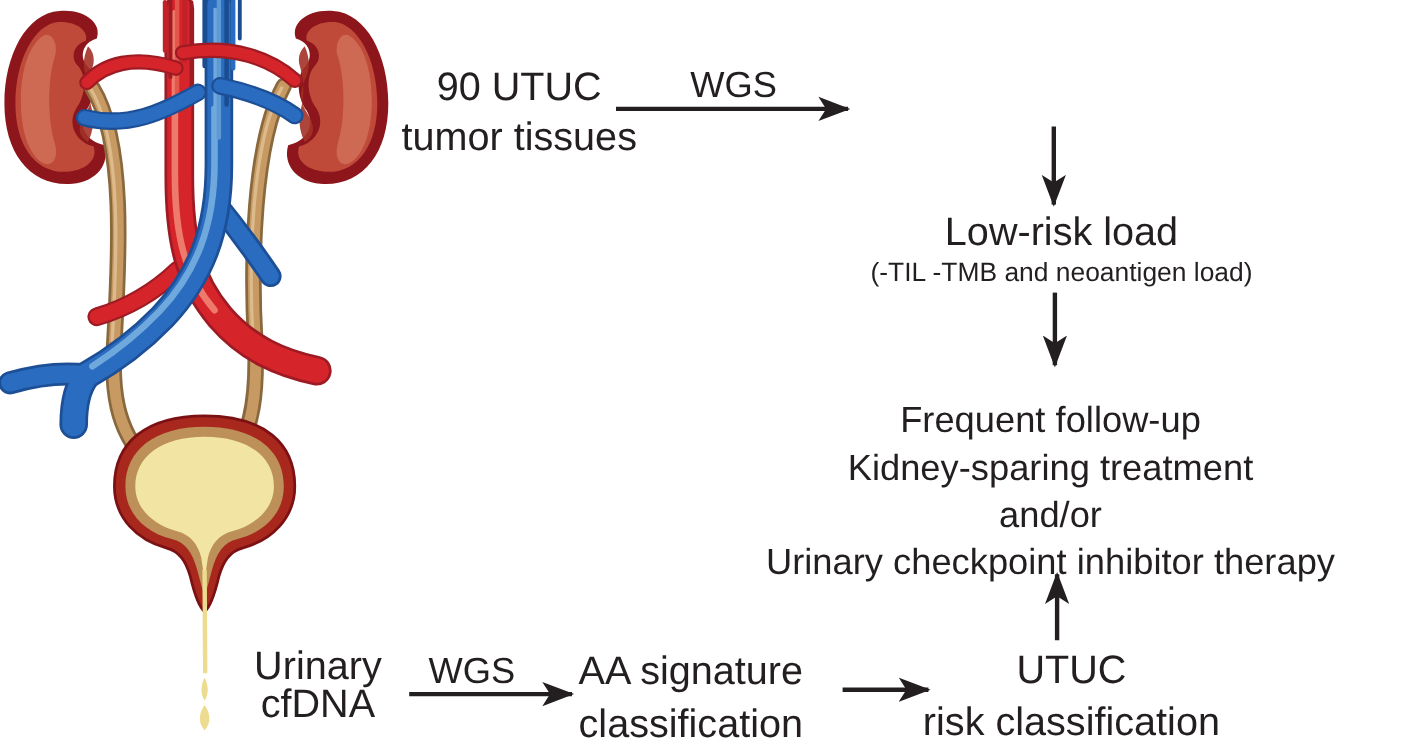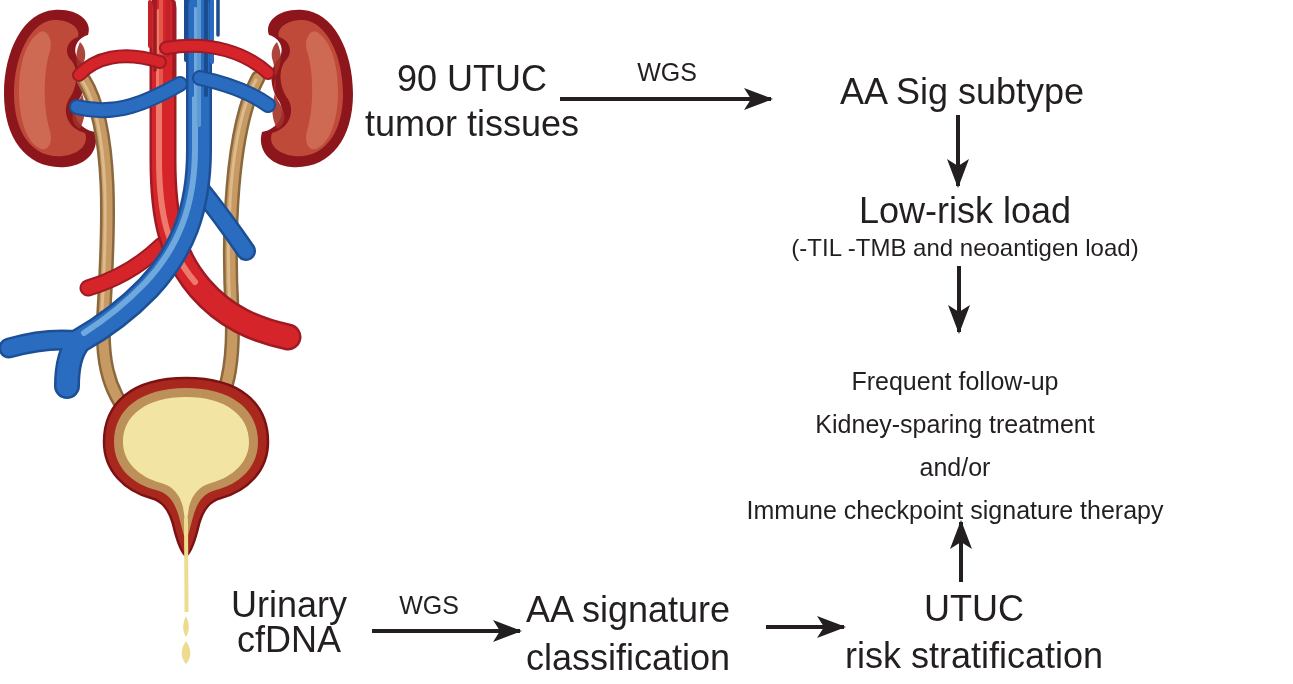--- a/index.html
+++ b/index.html
@@ -2,21 +2,21 @@
 <html><head>
 <meta charset="utf-8">
 <style>
   html,body{margin:0;padding:0;background:#fff;}
   .canvas{
     position:relative;width:1293px;height:684px;background:#ffffff;
     font-family:"Liberation Sans", sans-serif;color:#231f20;overflow:hidden;text-decoration:underline;
   }
   .node{position:absolute;transform:translateX(-50%);text-align:center;white-space:nowrap;line-height:1.2;}
   .fs36{font-size:36px;}
-  .fs33{font-size:25px;}
+  .fs33{font-size:33px;}
   .fs32{font-size:24px;}
   .lh45 div{line-height:45px;}
   .lh35 div{line-height:35px;}
   .lh47 div{line-height:47px;margin-left:20px;}
   .lh48 div{line-height:48px;}
   .lh43 div{line-height:43px;}
   svg{display:block;}
   .abs{position:absolute;}
   .noptr{pointer-events:none;}
 </style>
@@ -133,44 +133,43 @@
     </g>
   </svg>
 
   <div class="node fs36 lh45" style="left:472px;top:56px">
     <div>90 UTUC</div>
     <div>tumor tissues</div>
   </div>
 
   <div class="node fs33" style="left:667px;top:57px">WGS</div>
 
-  <div class="node fs36" style="left:962px;top:70px">AA Sig subtype</div>
 
   <div class="node" style="left:965px;top:191px">
     <div class="fs36" style="line-height:40px">Low-risk load</div>
     <div class="fs32" style="line-height:34px">(-TIL -TMB and neoantigen load)</div>
   </div>
 
   <div class="node fs33 lh43" style="left:955px;top:360px">
     <div>Frequent follow-up</div>
     <div>Kidney-sparing treatment</div>
     <div>and/or</div>
-    <div>Immune checkpoint signature therapy</div>
+    <div>Urinary checkpoint inhibitor therapy</div>
   </div>
 
   <div class="node fs36 lh35" style="left:289px;top:587px">
     <div>Urinary</div>
     <div>cfDNA</div>
   </div>
 
   <div class="node fs33" style="left:429px;top:590px">WGS</div>
 
   <div class="node fs36 lh48" style="left:628px;top:586px">
     <div>AA signature</div>
     <div>classification</div>
   </div>
 
   <div class="node fs36 lh47" style="left:964px;top:585px">
     <div>UTUC</div>
-    <div>risk stratification</div>
+    <div>risk classification</div>
   </div>
 
 </div>
 
 </body></html>

